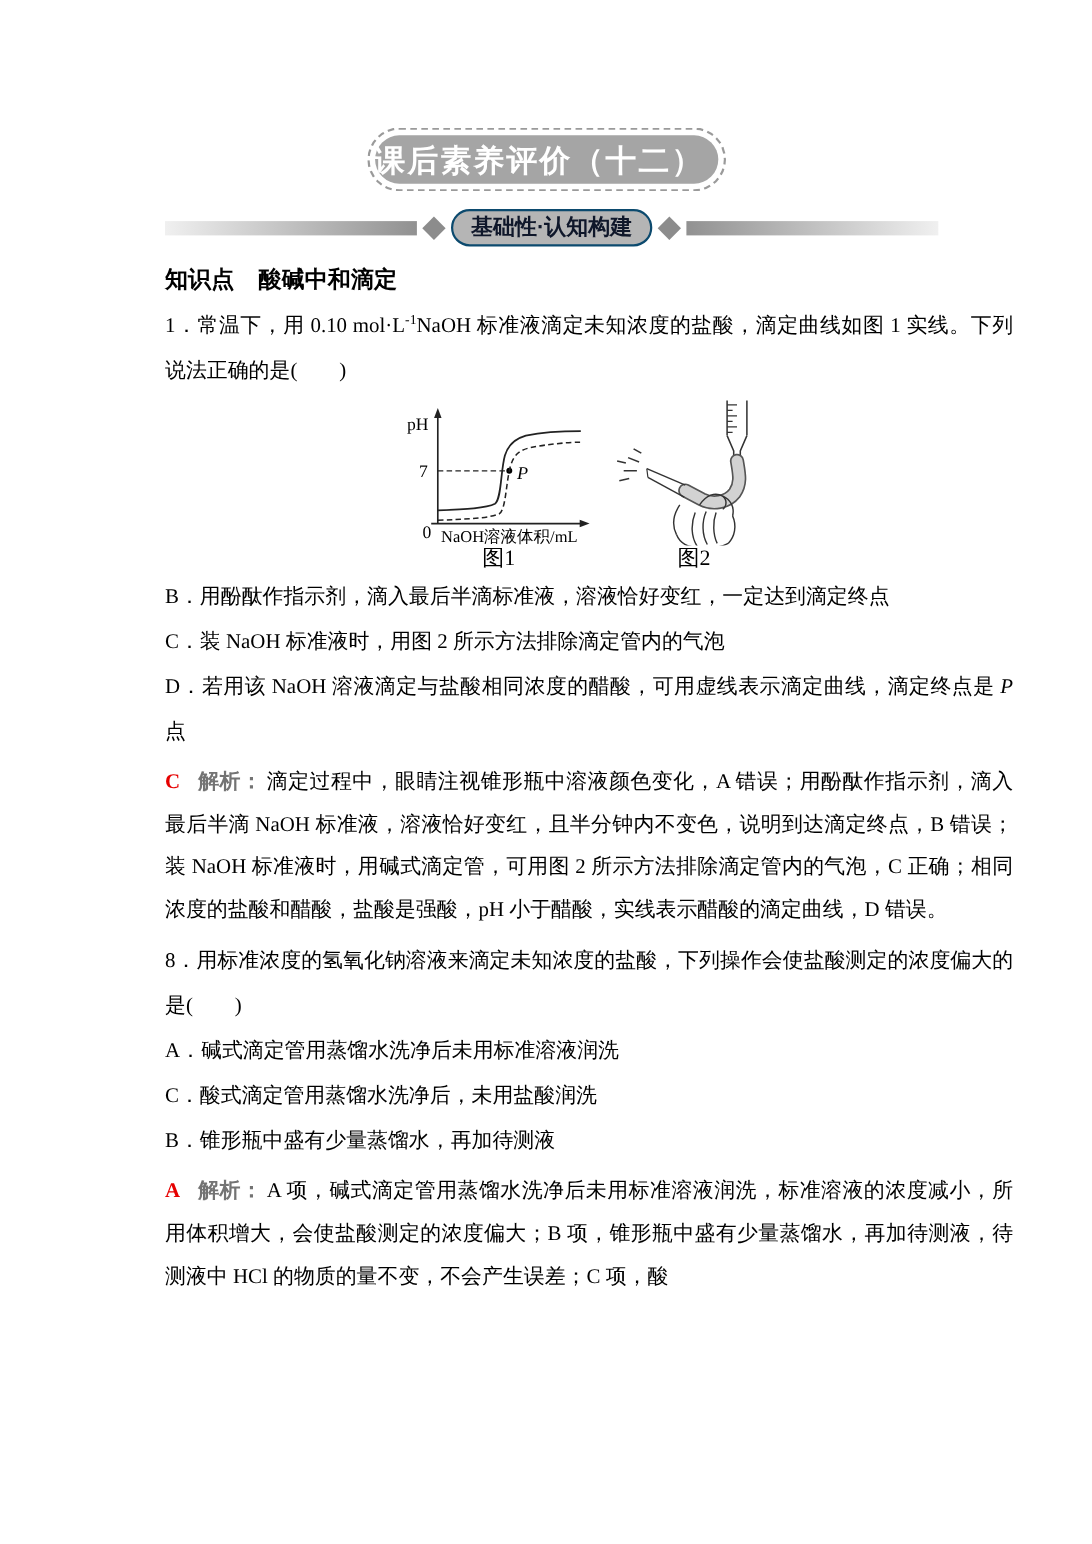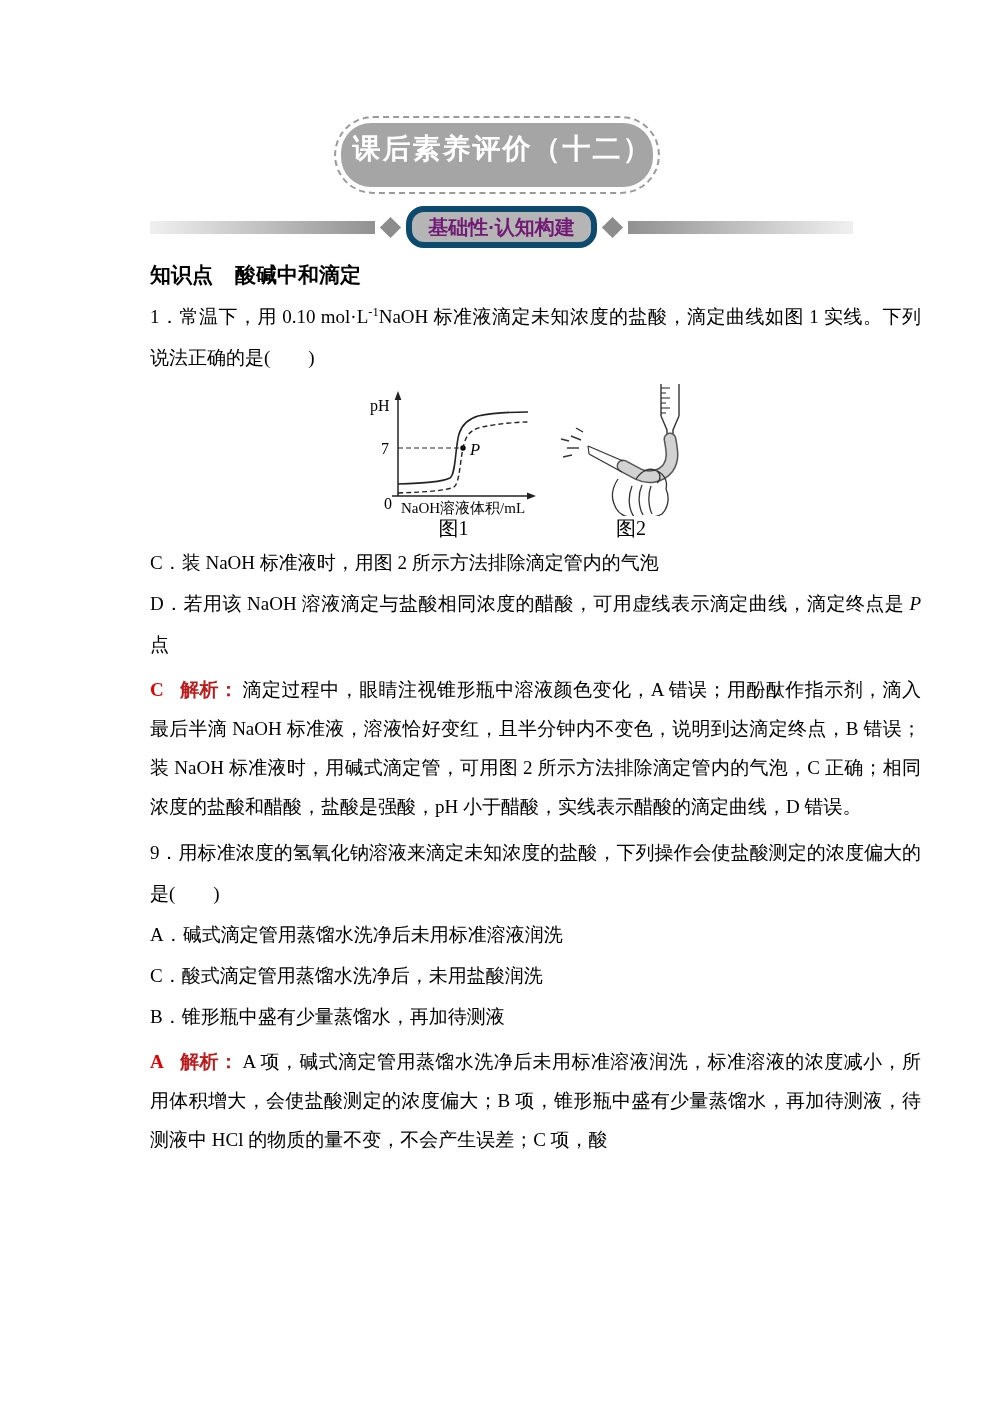--- a/index.html
+++ b/index.html
@@ -9,56 +9,56 @@
     overflow:hidden;
   }
   .page{position:relative;width:993px;height:1404px;background:#fff;}
 
   
   .title-outer{
     width:326px;margin:116px auto 0;box-sizing:border-box;
     border:2px dashed #9a9a9a;border-radius:40px;padding:5px;
   }
   .title-inner{
-    background:#a5a5a5;border-radius:30px;height:64px;line-height:52px;
-    text-align:right;color:#ffffff;font-size:28px;font-weight:bold;
-    font-family:Liberation Serif, serif;letter-spacing:2px;
+    background:#a5a5a5;border-radius:30px;height:44px;line-height:52px;
+    text-align:left;color:#ffffff;font-size:28px;font-weight:bold;
+    font-family:Liberation Mono, monospace;letter-spacing:2px;
   }
 
   
   .section-row{
     display:flex;align-items:center;margin:16px 140px 0 150px;height:34px;
   }
   .grad{flex:1;height:13px;}
   .grad-left{background:linear-gradient(to right,#f0f0f0,#919191);}
   .grad-right{background:linear-gradient(to right,#919191,#f0f0f0);}
   .diamond{width:15px;height:15px;background:#8c8c8c;transform:rotate(45deg);margin:0 8px;flex:none;}
   .section-pill{
-    flex:none;background:#b5b5b5;border:6px solid #0c4a6e;border-radius:18px;
+    flex:none;background:#b5b5b5;border:2px solid #0c4a6e;border-radius:18px;
     padding:0 16px;height:30px;line-height:30px;font-weight:bold;font-size:20px;
-    font-family:"Liberation Sans","DejaVu Sans",sans-serif;color:#701a75;
+    font-family:"Liberation Sans","DejaVu Sans",sans-serif;color:#0f172a;
   }
 
   
   .content{margin:0 72px 0 150px;}
   .topic{
     margin:16px 0 0;font-family:"Liberation Sans","DejaVu Sans",sans-serif;
     font-weight:bold;font-size:21px;line-height:30px;
   }
   .topic-gap{display:inline-block;width:22px;}
 
   .q{font-size:19px;line-height:41px;text-align:justify;margin:6px 0 0;font-weight:normal;}
   .q.opt{margin:0;}
   .q sup{font-size:12.5px;line-height:0;}
   .var{font-family:"Liberation Serif",serif;font-style:italic;}
 
   .analysis{font-size:19px;line-height:39px;text-align:justify;margin:5px 0 0;font-weight:normal;}
   .ans-letter{color:#e60000;font-weight:bold;margin-right:16px;}
   .ans-tag{
-    color:#b91c1c;font-weight:bold;margin-right:4px;
+    color:#737373;font-weight:bold;margin-right:4px;
     font-family:"Liberation Sans","DejaVu Sans",sans-serif;
   }
 
   
   .figs{display:flex;justify-content:center;align-items:flex-end;gap:16px;margin:4px 0 2px;}
   .fig{display:flex;flex-direction:column;align-items:center;}
   .fig-caption{font-size:20px;line-height:24px;margin-top:0;font-weight:normal;}
   .fig svg text{font-family:"Liberation Serif","DejaVu Serif",serif;}
 </style>
 </head>
@@ -152,26 +152,27 @@
             <path d="M 77 135 C 71 126 71 114 75 104"></path>
             <path d="M 86 133 C 81 124 81 112 85 103"></path>
             <path d="M 95 132 C 91 124 91 112 94 104"></path>
             <path d="M 105 132 C 97 136 87 137 77 135"></path>
           </g>
         </svg>
         <div class="fig-caption">图2</div>
       </div>
     </div>
 
+    <p class="q opt">B．用酚酞作指示剂，滴入最后半滴标准液，溶液恰好变红，一定达到滴定终点</p>
     <p class="q opt">C．装 NaOH 标准液时，用图 2 所示方法排除滴定管内的气泡</p>
     <p class="q opt"><span>D．若用该 NaOH 溶液滴定与盐酸相同浓度的醋酸，可用虚线表示滴定曲线，滴定终点是 </span><span class="var">P</span><span> 点</span></p>
 
     <p class="analysis"><span class="ans-letter">C</span><span class="ans-tag">解析：</span><span>滴定过程中，眼睛注视锥形瓶中溶液颜色变化，A 错误；用酚酞作指示剂，滴入最后半滴 NaOH 标准液，溶液恰好变红，且半分钟内不变色，说明到达滴定终点，B 错误；装 NaOH 标准液时，用碱式滴定管，可用图 2 所示方法排除滴定管内的气泡，C 正确；相同浓度的盐酸和醋酸，盐酸是强酸，pH 小于醋酸，实线表示醋酸的滴定曲线，D 错误。</span></p>
 
-    <p class="q">9．用标准浓度的氢氧化钠溶液来滴定未知浓度的盐酸，下列操作会使盐酸测定的浓度偏大的是(　　)</p>
+    <p class="q">8．用标准浓度的氢氧化钠溶液来滴定未知浓度的盐酸，下列操作会使盐酸测定的浓度偏大的是(　　)</p>
 
     <p class="q opt">A．碱式滴定管用蒸馏水洗净后未用标准溶液润洗</p>
     <p class="q opt">C．酸式滴定管用蒸馏水洗净后，未用盐酸润洗</p>
     <p class="q opt">B．锥形瓶中盛有少量蒸馏水，再加待测液</p>
 
     <p class="analysis"><span class="ans-letter">A</span><span class="ans-tag">解析：</span><span>A 项，碱式滴定管用蒸馏水洗净后未用标准溶液润洗，标准溶液的浓度减小，所用体积增大，会使盐酸测定的浓度偏大；B 项，锥形瓶中盛有少量蒸馏水，再加待测液，待测液中 HCl 的物质的量不变，不会产生误差；C 项，酸</span></p>
 
   </div>
 
 </div>

